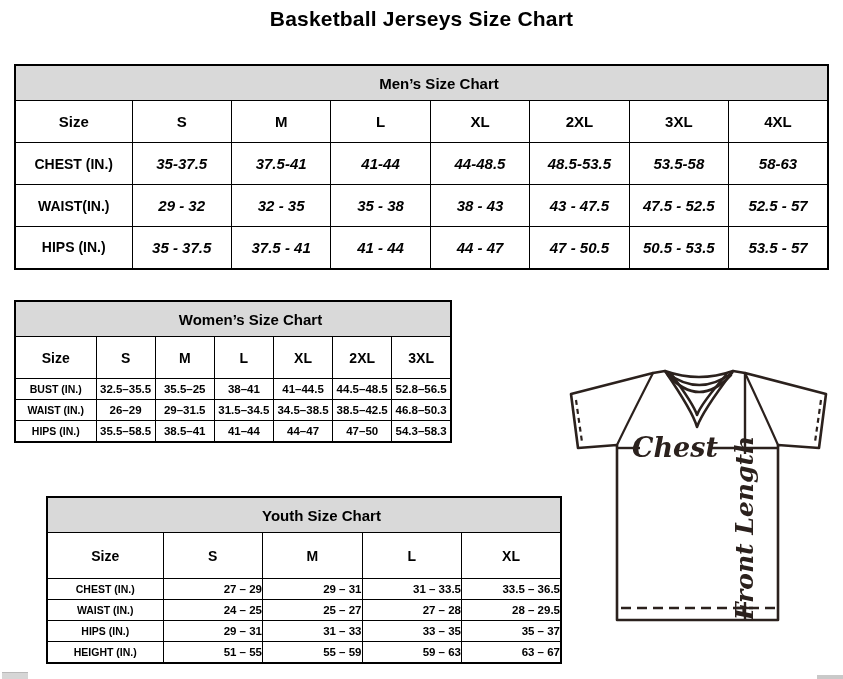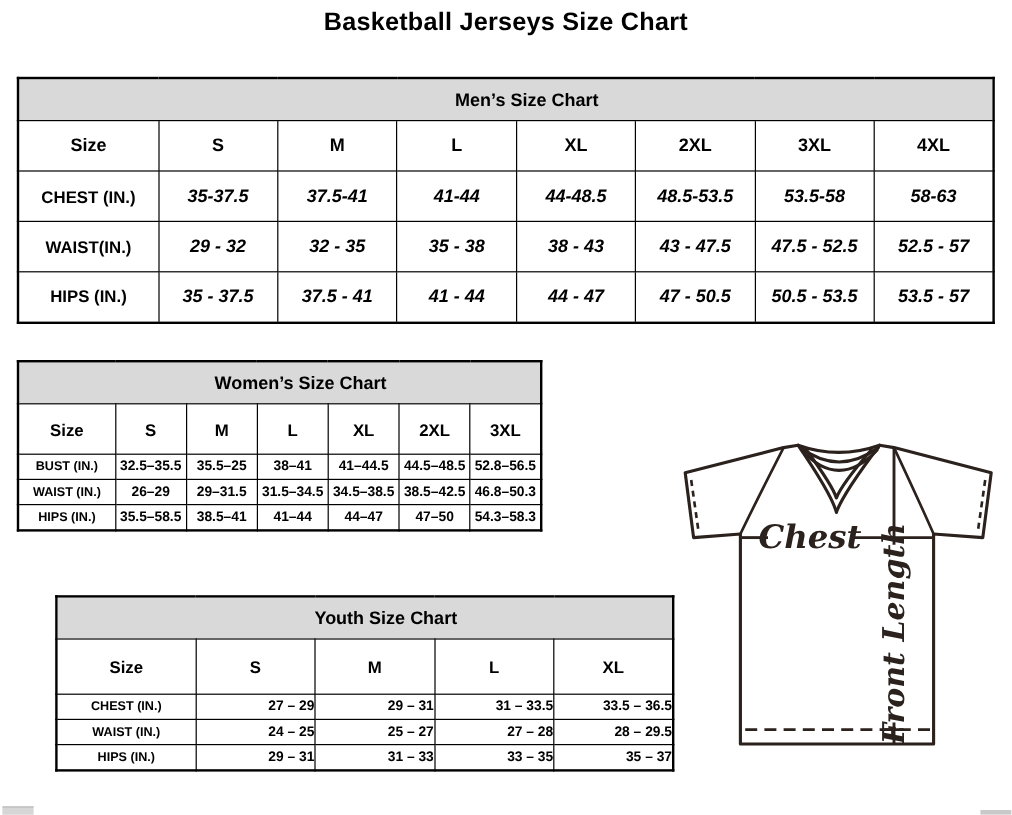--- a/index.html
+++ b/index.html
@@ -219,20 +219,27 @@
         <td>27 – 28</td>
         <td>28 – 29.5</td>
       </tr>
       <tr>
         <th>HIPS (IN.)</th>
         <td>29 – 31</td>
         <td>31 – 33</td>
         <td>33 – 35</td>
         <td>35 – 37</td>
       </tr>
+      <tr>
+        <th>HEIGHT (IN.)</th>
+        <td>51 – 55</td>
+        <td>55 – 59</td>
+        <td>59 – 63</td>
+        <td>63 – 67</td>
+      </tr>
     </tbody>
   </table>
 
 <svg class="jersey-diagram" width="287" height="288" viewBox="0 0 287 288">
   <g fill="none" stroke="#2b211d" stroke-width="2.6" stroke-linejoin="round" stroke-linecap="round">
 
     <path fill="#ffffff" d="M110,21 L98,23 L16,44 L23,98 L62,95 L62,270 L223,270 L223,95 L264,98 L271,44 L190,23 L178,21 Q144,33 110,21 Z"></path>
 
     <path d="M112,23 Q144,47 177,23"></path>
     <path d="M113,25 Q144,59 176,25"></path>

